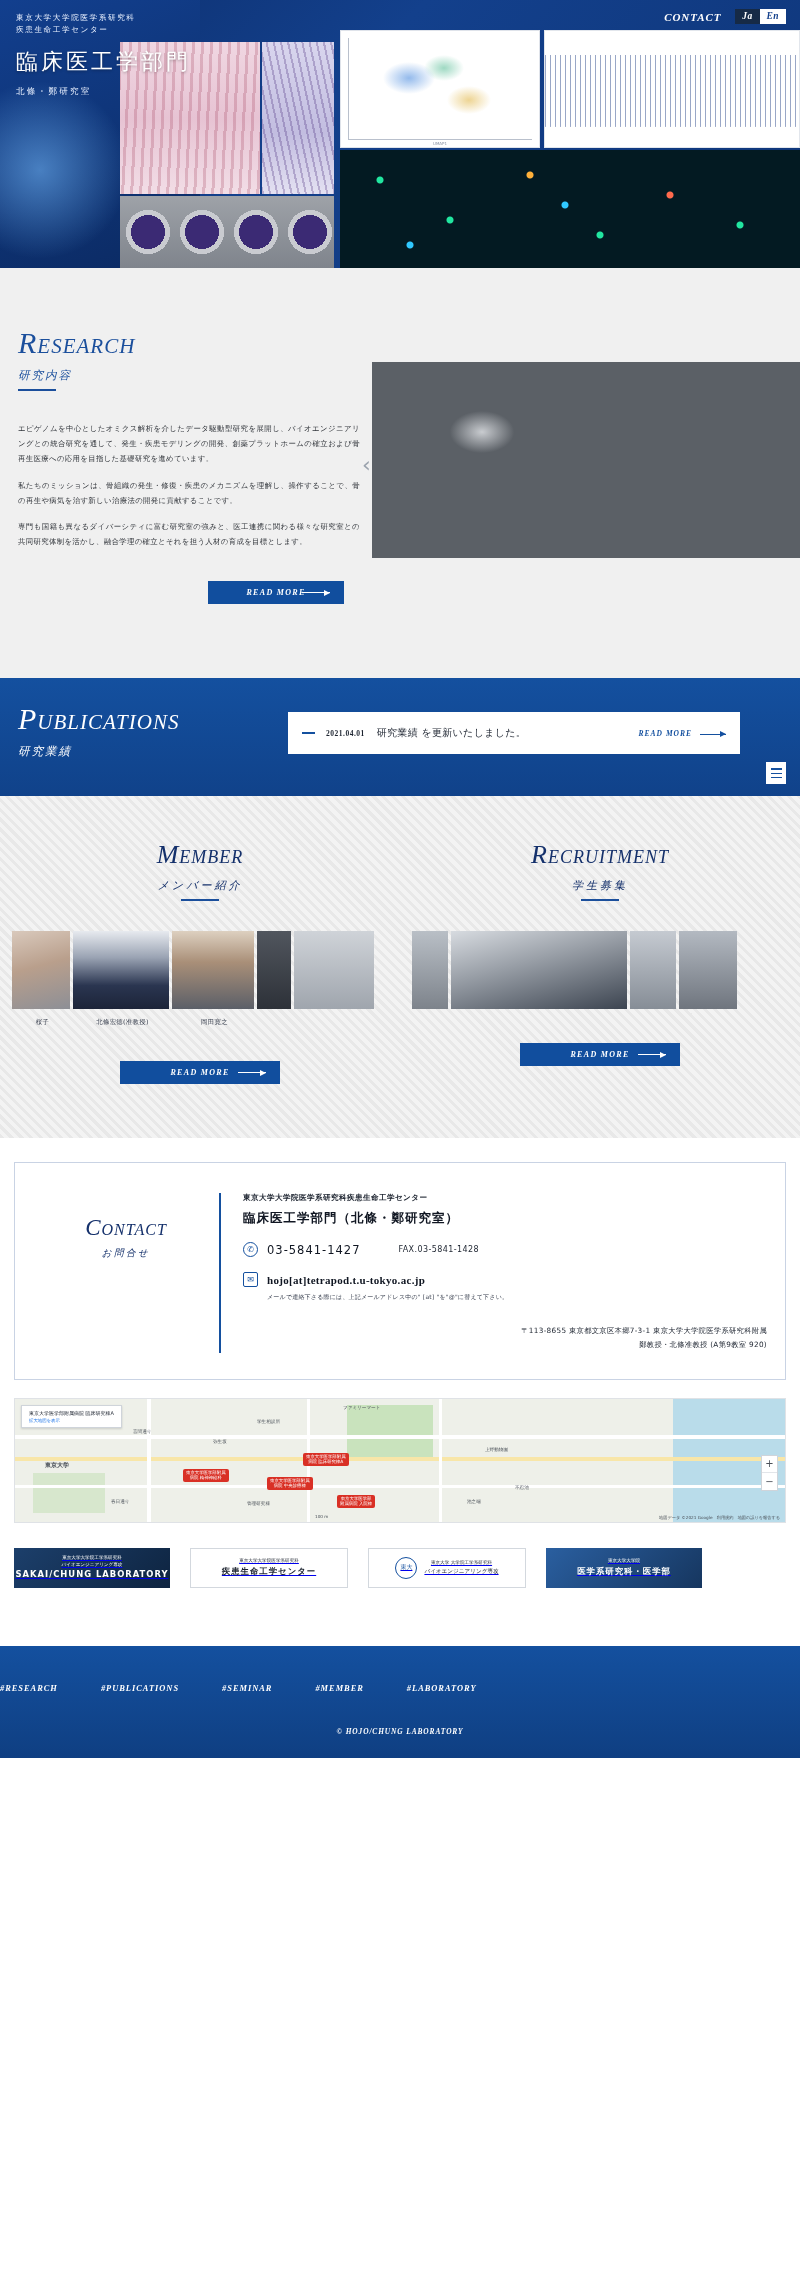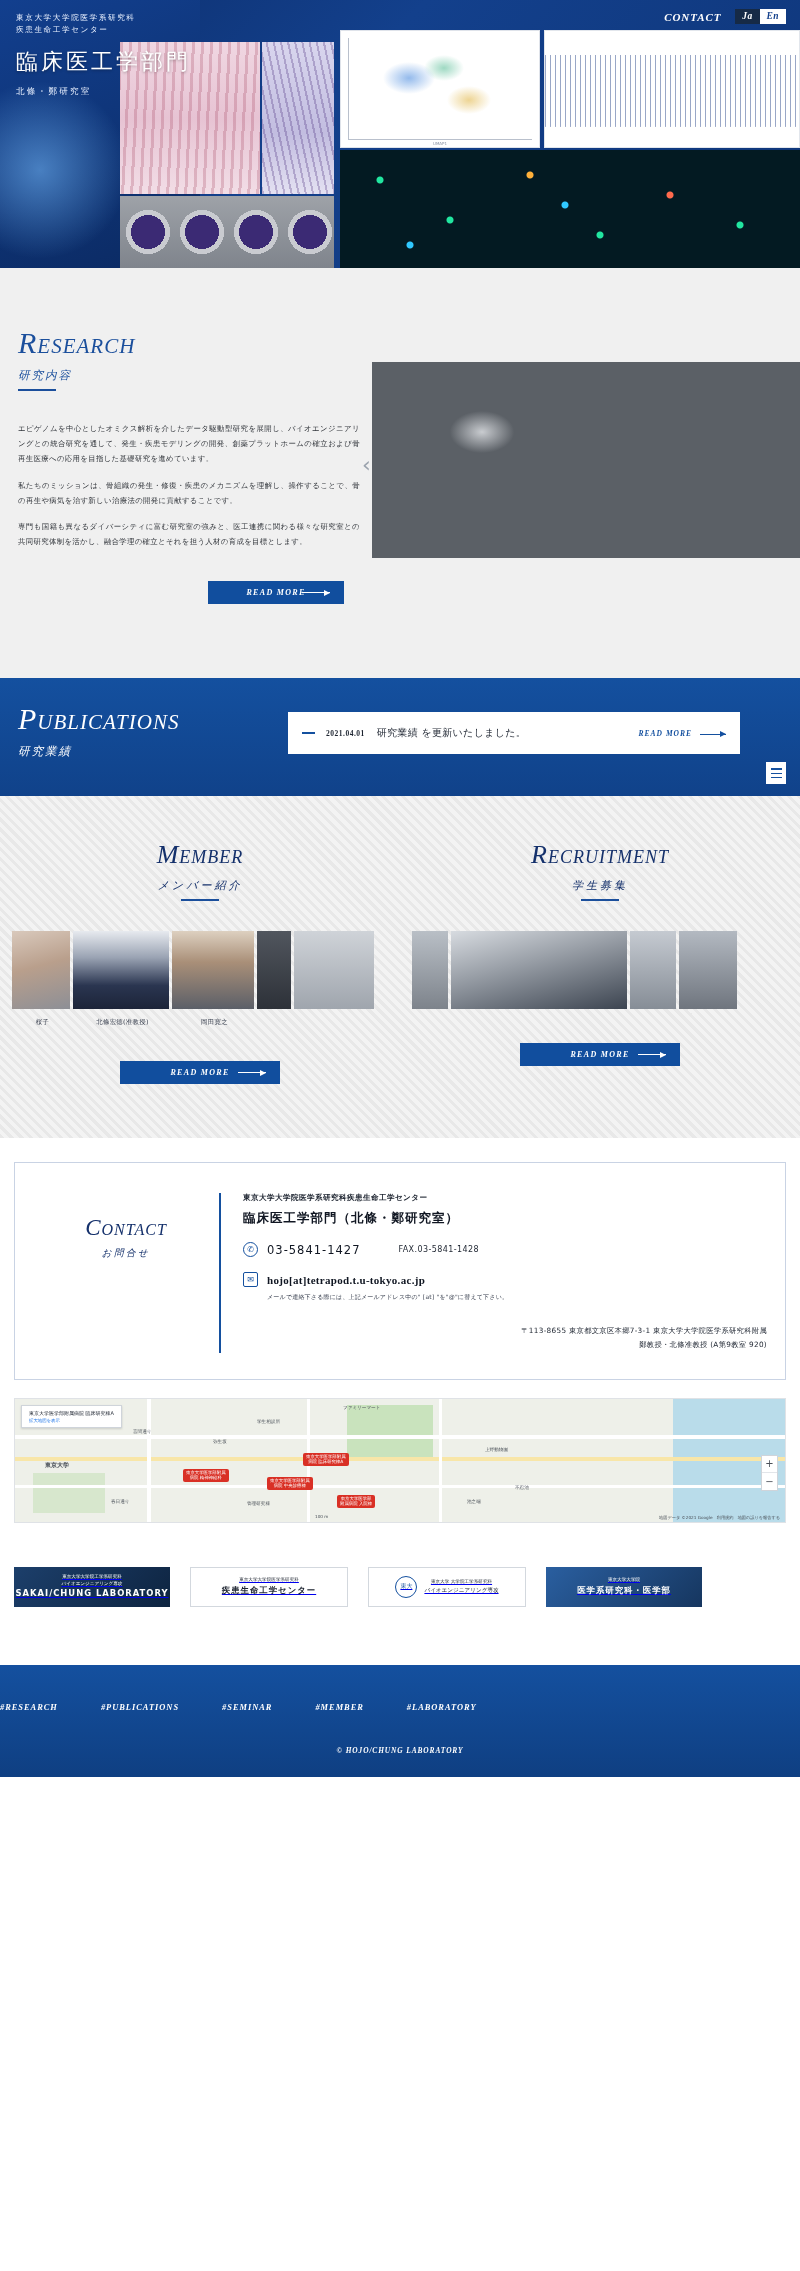--- a/index.html
+++ b/index.html
@@ -340,21 +340,21 @@
   .map-credit {
     position: absolute; right: 5px; bottom: 2px; font-size: 4.2px; color: #4a5058;
     font-family: "DejaVu Sans", sans-serif;
   }
   .map-scale {
     position: absolute; left: 300px; bottom: 3px; font-size: 4.2px; color: #4a5058;
     font-family: "DejaVu Sans", sans-serif;
   }
 
   
-  .banners { display: flex; gap: 20px; padding: 44px 14px 28px; width: 716px; }
+  .banners { display: flex; gap: 20px; padding: 25px 14px 28px; width: 716px; }
   .banner {
     flex: 1; height: 40px; display: flex; align-items: center;
     justify-content: center; text-align: center; position: relative; overflow: hidden;
   }
   .banner.b1 { background: linear-gradient(135deg, #1c3f6b, #0e2440); }
   .banner.b2 { background: #ffffff; border: 1px solid #d3d8de; }
   .banner.b3 { background: #ffffff; border: 1px solid #d3d8de; display: flex; gap: 7px; }
   .banner.b4 { background: linear-gradient(135deg, #2a5fa0, #16365f); }
   .b-txt { font-size: 6px; font-family: "DejaVu Sans", sans-serif; line-height: 1.45; }
   .b-txt.light { color: #ffffff; }

